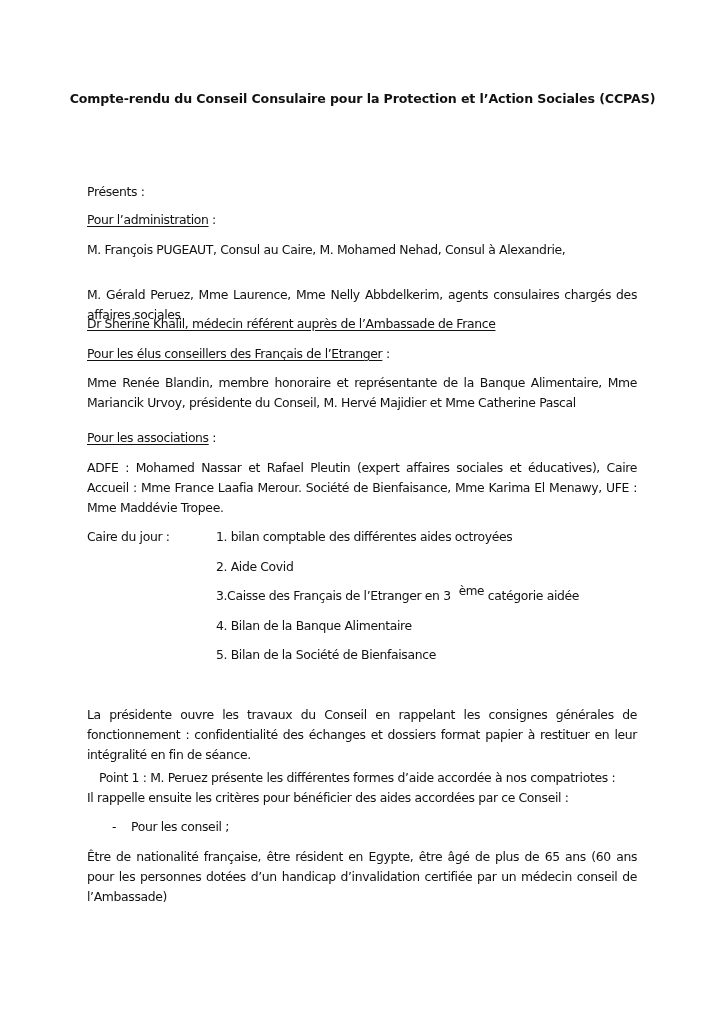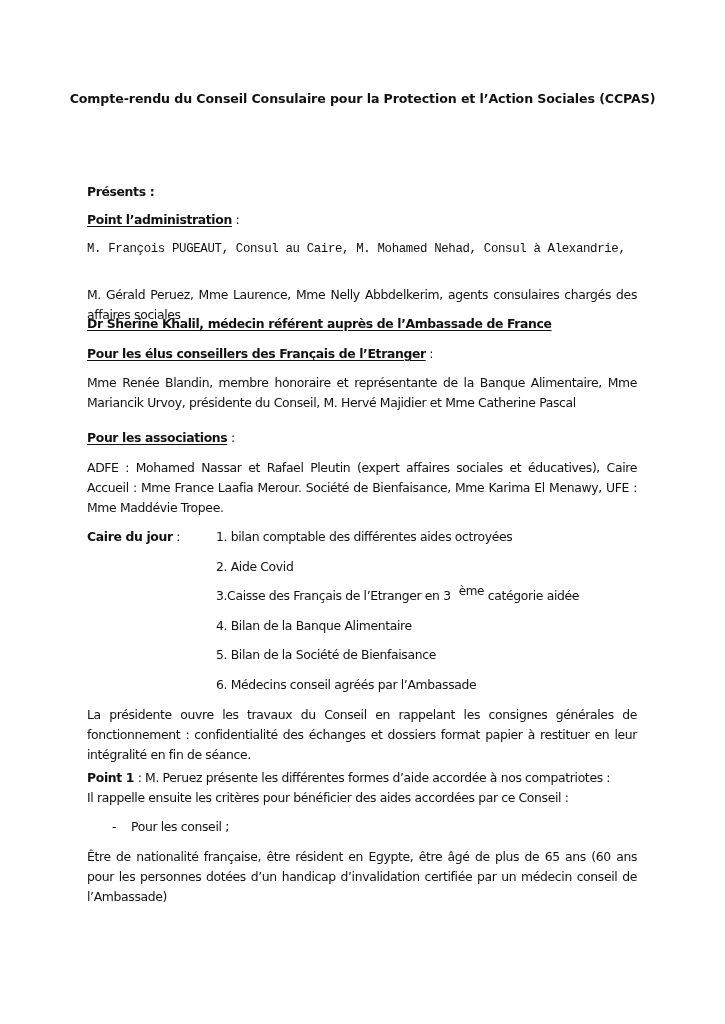--- a/index.html
+++ b/index.html
@@ -2,40 +2,40 @@
 <html><head>
 <meta charset="utf-8">
 <style>
   html, body { margin: 0; padding: 0; background: #ffffff; }
   body { width: 725px; height: 1024px; overflow: hidden; position: relative;
          font-family: "DejaVu Sans", sans-serif; color: #111; }
   .page { position: absolute; left: 0; top: 0; width: 725px; height: 1024px; }
   .abs { position: absolute; white-space: nowrap; }
   .title { font-size: 12.6px; font-weight: bold; left: 0; width: 725px; text-align: center; letter-spacing: -0.1px; }
   .t { font-size: 12.4px; letter-spacing: -0.35px; }
-  .b { font-weight: bold; }
+  .b { font-weight: normal; }
   .u { text-decoration: underline; text-underline-offset: 2px; }
   .just { white-space: normal; text-align: justify; text-align-last: left; }
   .lh { line-height: 20px; }
   sup { font-size: 12px; line-height: 0; vertical-align: 5px; margin-left: 8px; }
 </style>
 </head>
 <body>
 
 <div class="page">
 
   <div class="abs title" style="top:91px;">Compte-rendu du Conseil Consulaire pour la Protection et l’Action Sociales (CCPAS)</div>
 
   <div class="abs t b" style="left:87px; top:184px;">Présents :</div>
 
   <div class="abs t" style="left:87px; top:212px;">
-    <span class="b u">Point l’administration</span><span> :</span>
+    <span class="b u">Pour l’administration</span><span> :</span>
   </div>
 
-  <div class="abs t" style="left:87px; top:242px;font-family:Liberation Mono, monospace;">M. François PUGEAUT, Consul au Caire, M. Mohamed Nehad, Consul à Alexandrie,</div>
+  <div class="abs t" style="left:87px; top:242px;">M. François PUGEAUT, Consul au Caire, M. Mohamed Nehad, Consul à Alexandrie,</div>
   <div class="abs t just lh" style="left:87px; top:285px; width:550px;">M. Gérald Peruez, Mme Laurence, Mme Nelly Abbdelkerim, agents consulaires chargés des affaires sociales</div>
 
   <div class="abs t" style="left:87px; top:346px;">
     <span class="b u">Pour les élus conseillers des Français de l’Etranger</span><span> :</span>
   </div>
 
   <div class="abs t b u" style="left:87px; top:316px;">Dr Sherine Khalil, médecin référent auprès de l’Ambassade de France</div>
 
   <div class="abs t just lh" style="left:87px; top:373px; width:550px;">Mme Renée Blandin, membre honoraire et représentante de la Banque Alimentaire, Mme Mariancik Urvoy, présidente du Conseil, M. Hervé Majidier et Mme Catherine Pascal</div>
 
@@ -47,25 +47,24 @@
 
   <div class="abs t" style="left:87px; top:529px;">
     <span class="b">Caire du jour</span><span> :</span>
   </div>
 
   <div class="abs t" style="left:216px; top:529px;">1. bilan comptable des différentes aides octroyées</div>
   <div class="abs t" style="left:216px; top:559px;">2. Aide Covid</div>
   <div class="abs t" style="left:216px; top:588px;"><span>3.Caisse des Français de l’Etranger en 3</span><sup>ème</sup><span> catégorie aidée</span></div>
   <div class="abs t" style="left:216px; top:618px;">4. Bilan de la Banque Alimentaire</div>
   <div class="abs t" style="left:216px; top:647px;">5. Bilan de la Société de Bienfaisance</div>
-  <div class="abs t" style="left:216px; top:677px;">6. Médecins conseil agréés par l’Ambassade</div>
 
   <div class="abs t just lh" style="left:87px; top:705px; width:550px;">La présidente ouvre les travaux du Conseil en rappelant les consignes générales de fonctionnement : confidentialité des échanges et dossiers format papier à restituer en leur intégralité en fin de séance.</div>
 
-  <div class="abs t" style="left:87px; top:770px;">
+  <div class="abs t" style="left:99px; top:770px;">
     <span class="b">Point 1</span><span> : M. Peruez présente les différentes formes d’aide accordée à nos compatriotes :</span>
   </div>
   <div class="abs t" style="left:87px; top:790px;">Il rappelle ensuite les critères pour bénéficier des aides accordées par ce Conseil :</div>
 
   <div class="abs t" style="left:112px; top:819px;">-</div>
   <div class="abs t" style="left:131px; top:819px;">Pour les conseil ;</div>
 
   <div class="abs t just lh" style="left:87px; top:847px; width:550px;">Être de nationalité française, être résident en Egypte, être âgé de plus de 65 ans (60 ans pour les personnes dotées d’un handicap d’invalidation certifiée par un médecin conseil de l’Ambassade)</div>
 
 </div>

